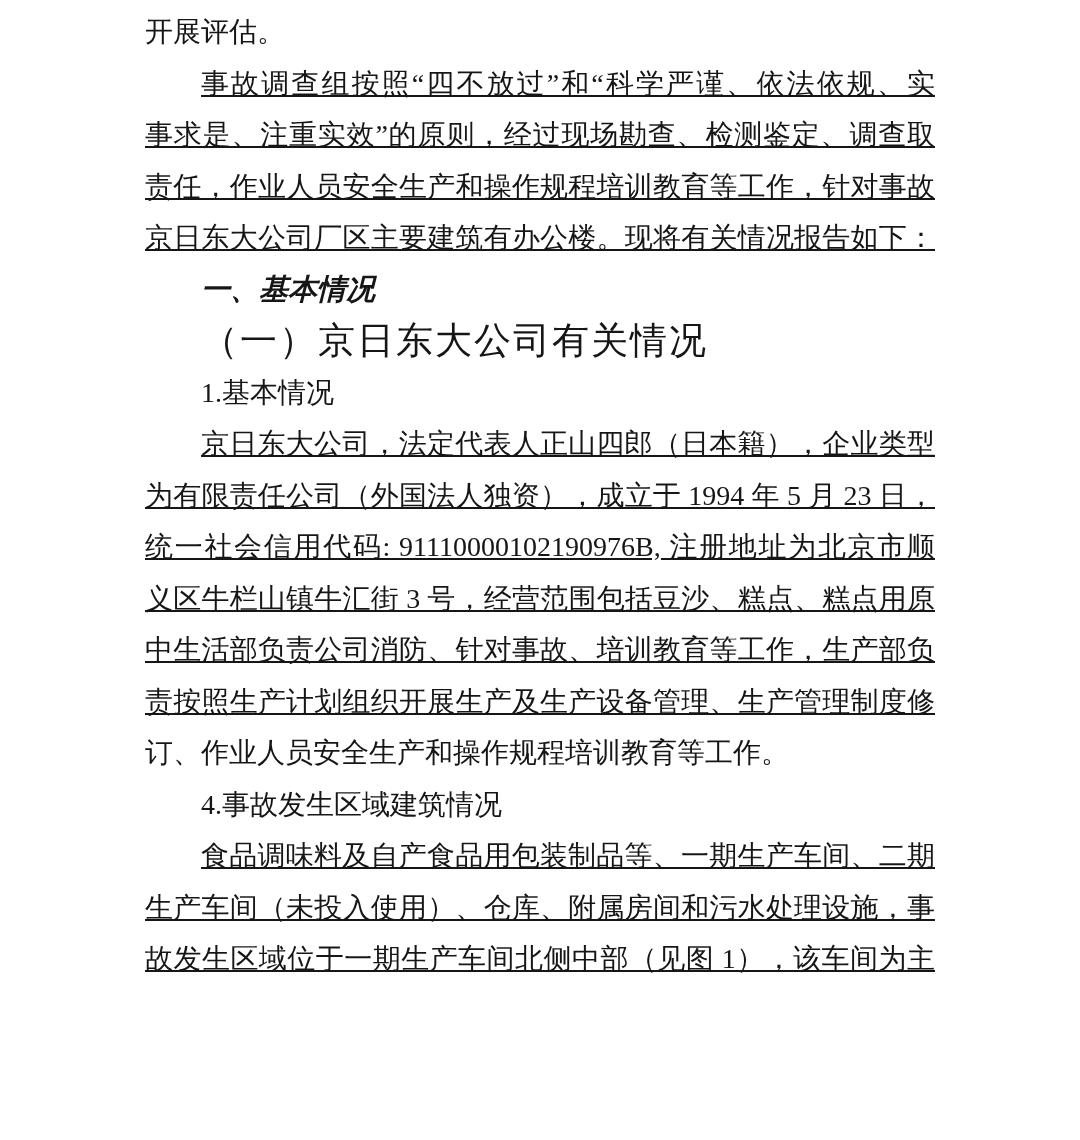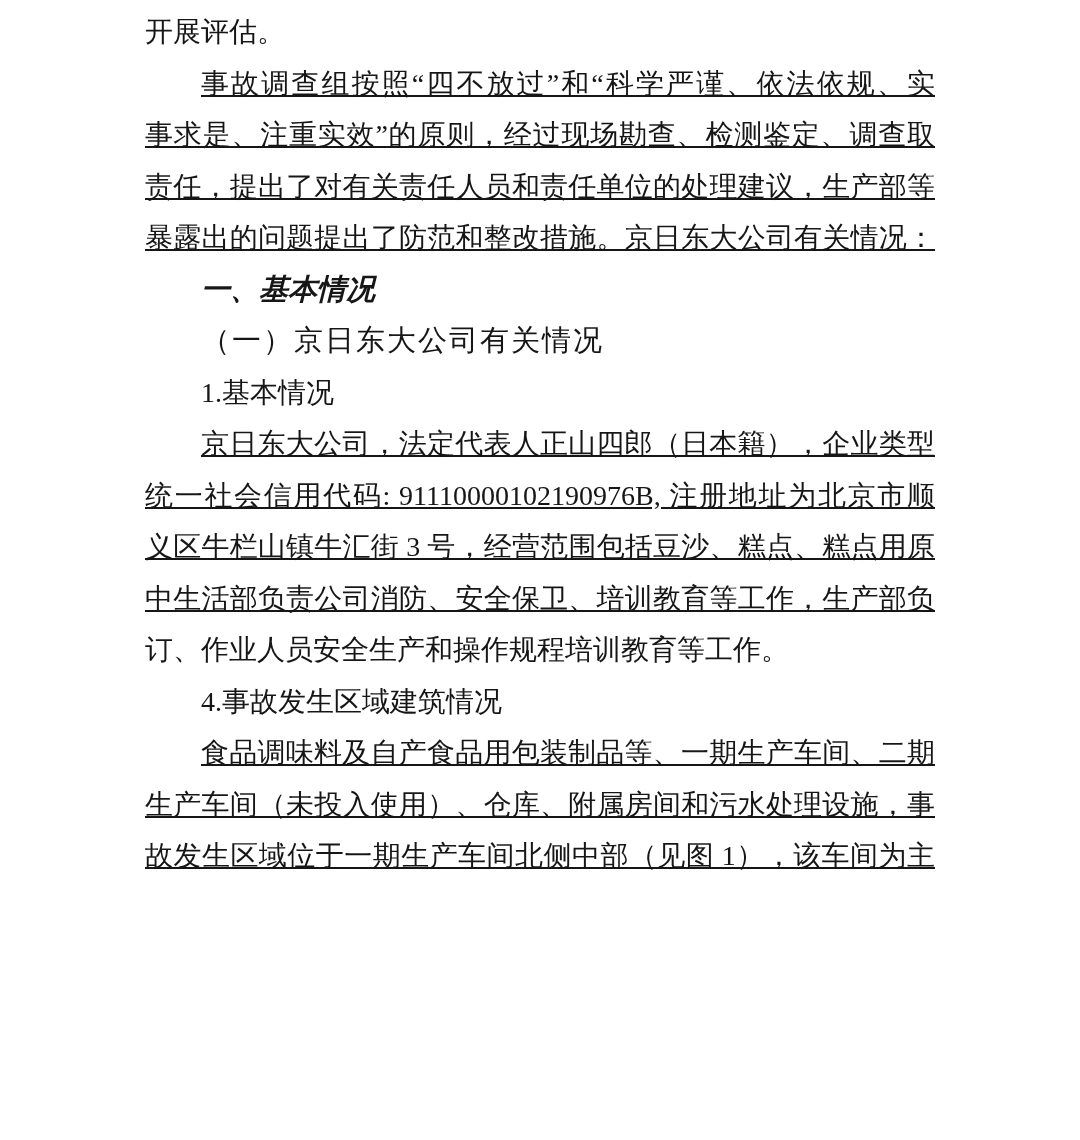--- a/index.html
+++ b/index.html
@@ -37,38 +37,40 @@
     text-justify: inter-character;
     text-decoration: underline;
   }
   .heading {
     font-family: "Liberation Sans", "DejaVu Sans", sans-serif;
     font-weight: 700;
     font-size: 29px;
     font-style: italic;
   }
   .kaiti {
-    font-size: 29px;
+    font-size: 37px;
     letter-spacing: 2px;
   }
 </style>
 </head>
 <body>
 
 <div class="page">
   <div class="line">开展评估。</div>
   <div class="line indent justify">事故调查组按照“四不放过”和“科学严谨、依法依规、实</div>
   <div class="line justify">事求是、注重实效”的原则，经过现场勘查、检测鉴定、调查取</div>
-  <div class="line justify">责任，提出了对有关责任人员和责任单位的处理建议，生产部等</div>
-  <div class="line justify">暴露出的问题提出了防范和整改措施。京日东大公司有关情况：</div>
+  <div class="line justify">责任，作业人员安全生产和操作规程培训教育等工作，针对事故</div>
+  <div class="line justify">京日东大公司厂区主要建筑有办公楼。现将有关情况报告如下：</div>
   <div class="line indent heading">一、基本情况</div>
   <div class="line indent kaiti">（一）京日东大公司有关情况</div>
   <div class="line indent">1.基本情况</div>
   <div class="line indent justify">京日东大公司，法定代表人正山四郎（日本籍），企业类型</div>
+  <div class="line justify">为有限责任公司（外国法人独资），成立于 1994 年 5 月 23 日，</div>
   <div class="line justify">统一社会信用代码: 91110000102190976B, 注册地址为北京市顺</div>
   <div class="line justify">义区牛栏山镇牛汇街 3 号，经营范围包括豆沙、糕点、糕点用原</div>
-  <div class="line justify">中生活部负责公司消防、安全保卫、培训教育等工作，生产部负</div>
+  <div class="line justify">中生活部负责公司消防、针对事故、培训教育等工作，生产部负</div>
+  <div class="line justify">责按照生产计划组织开展生产及生产设备管理、生产管理制度修</div>
   <div class="line">订、作业人员安全生产和操作规程培训教育等工作。</div>
   <div class="line indent">4.事故发生区域建筑情况</div>
   <div class="line indent justify">食品调味料及自产食品用包装制品等、一期生产车间、二期</div>
   <div class="line justify">生产车间（未投入使用）、仓库、附属房间和污水处理设施，事</div>
   <div class="line justify">故发生区域位于一期生产车间北侧中部（见图 1），该车间为主</div>
 </div>
 
 </body></html>

